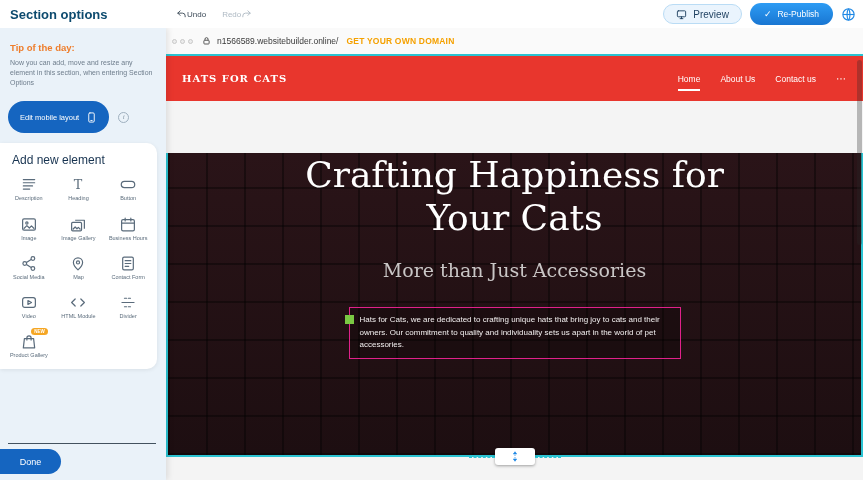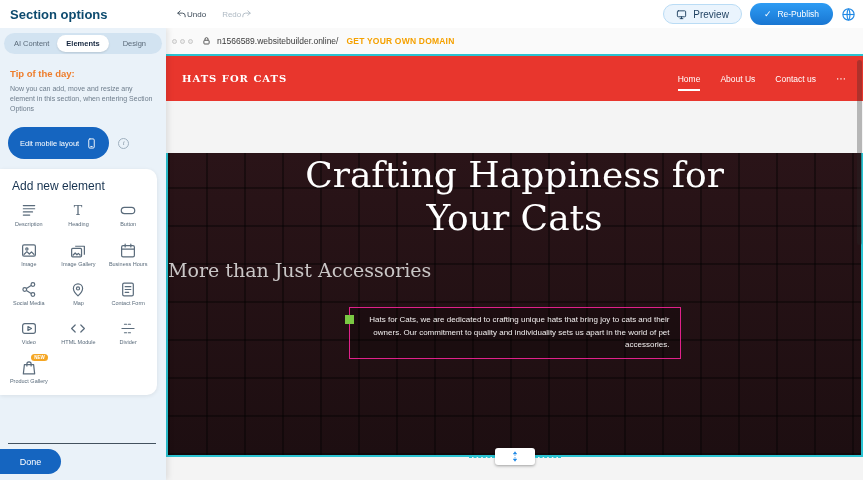--- a/index.html
+++ b/index.html
@@ -60,23 +60,23 @@
   .nav-item.active { border-bottom:2px solid #fff; padding-bottom:5px; margin-bottom:-7px; }
   .nav-more { font-size:10px; color:#fff; cursor:pointer; letter-spacing:1px; }
 
   .hero { position:relative; height:304px;
     background:
       repeating-linear-gradient(0deg, rgba(0,0,0,.38) 0 2px, transparent 2px 38px),
       repeating-linear-gradient(90deg, rgba(0,0,0,.38) 0 2px, transparent 2px 38px),
       linear-gradient(180deg, #2a1418, #1d0e11);
     border-left:2px solid #2bc3d2; border-right:2px solid #2bc3d2; border-bottom:2px solid #2bc3d2; }
   .hero-heading { font-family:"DejaVu Serif", serif; font-size:36px; font-weight:400; color:#ffffff; width:450px; margin:52px auto 0; text-align:center; line-height:1.2; }
-  .hero-sub { font-family:"DejaVu Serif", serif; font-size:19px; color:#c9c6c6; text-align:left; margin-top:20px; }
+  .hero-sub { font-family:"DejaVu Serif", serif; font-size:19px; color:#c9c6c6; text-align:center; margin-top:20px; }
   .hero-box { position:relative; width:332px; margin:26px auto 0; border:1px solid #e0218a; background:rgba(0,0,0,.18); padding:6px 10px; }
-  .hero-box p { font-size:8px; line-height:1.55; color:#f2efef; text-align:right; }
+  .hero-box p { font-size:8px; line-height:1.55; color:#f2efef; text-align:left; }
   .handle-green { position:absolute; left:-5px; top:7px; width:9px; height:9px; background:#7ac943; cursor:grab; }
   .resize-widget { position:absolute; bottom:-10px; left:50%; transform:translateX(-50%); width:40px; height:17px; background:#fff; border-radius:3px; box-shadow:0 1px 3px rgba(0,0,0,.35); display:flex; align-items:center; justify-content:center; cursor:ns-resize; z-index:5; }
   .resize-widget svg { width:12px; height:15px; color:#1e88e5; }
   .resize-widget::before, .resize-widget::after { content:""; position:absolute; top:50%; width:26px; border-top:1px dashed #2bc3d2; }
   .resize-widget::before { right:100%; }
   .resize-widget::after { left:100%; }
 
   .next-section { flex:1; display:flex; background:#fff; }
   .next-left { width:49.6%; background:#fff; }
   .next-photo { width:50.4%;
@@ -127,25 +127,20 @@
           <circle cx="12" cy="12" r="9"></circle>
           <path d="M3 12h18"></path>
           <path d="M12 3c3.2 3.6 3.2 14.4 0 18"></path>
           <path d="M12 3c-3.2 3.6-3.2 14.4 0 18"></path>
         </svg>
     </span>
   </div>
 </header>
 
 <aside class="sidebar">
-  <div class="tabs">
-    <button class="tab">AI Content</button>
-    <button class="tab active">Elements</button>
-    <button class="tab">Design</button>
-  </div>
 
   <div class="tip">
     <div class="tip-title">Tip of the day:</div>
     <p class="tip-body">Now you can add, move and resize any element in this section, when entering Section Options</p>
   </div>
 
   <div class="edit-row">
     <button class="btn-edit-mobile">
       <span>Edit mobile layout</span>
       <svg viewBox="0 0 24 24" fill="none" stroke="#fff" stroke-width="2" stroke-linecap="round">

